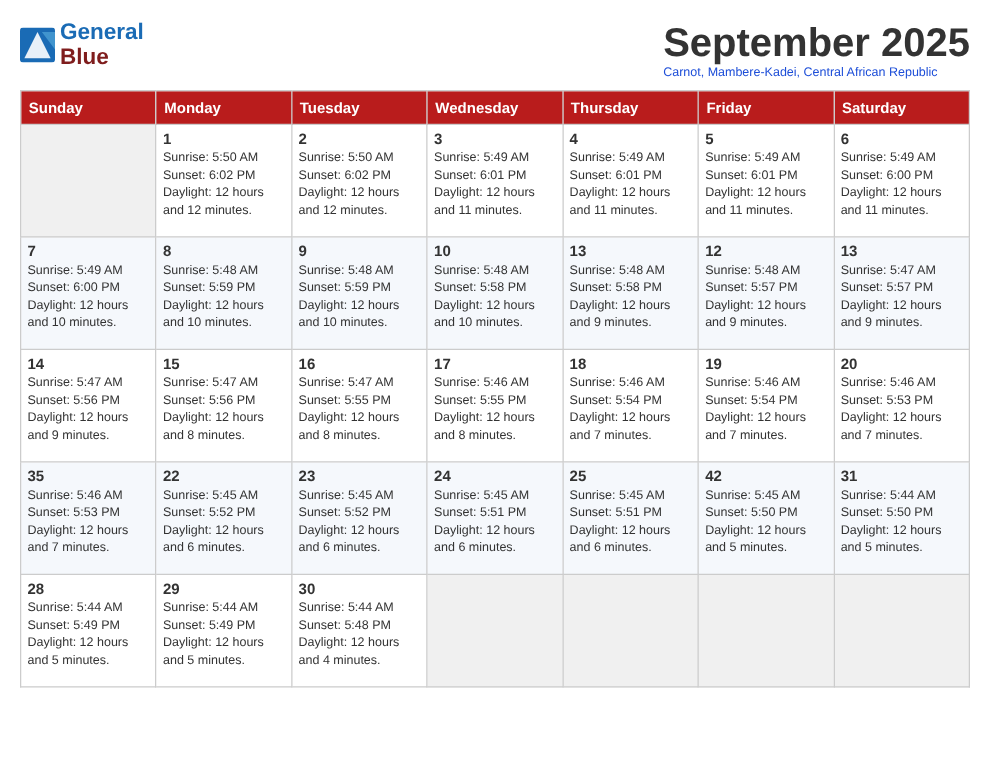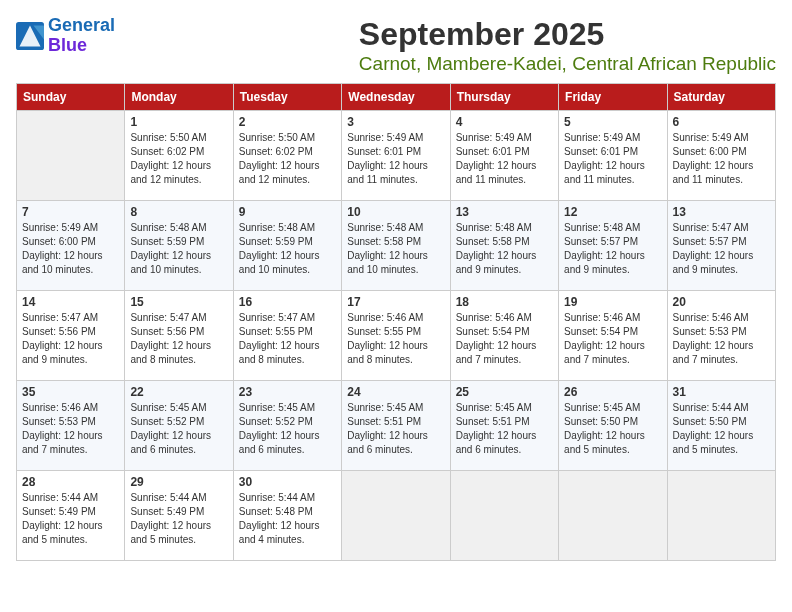--- a/index.html
+++ b/index.html
@@ -36,22 +36,22 @@
     }
     .title-block {
       text-align: left;
     }
     .month-title {
       font-size: 32px;
       font-weight: bold;
       color: #333;
     }
     .subtitle {
-      font-size: 19px;
-      color: #4d7c0f;
+      font-size: 10px;
+      color: #1d4ed8;
     }
     table {
       width: 100%;
       border-collapse: collapse;
       font-size: 11px;
     }
     thead tr th {
       background-color: #b91c1c;
       color: #fff;
       text-align: left;
@@ -96,21 +96,21 @@
 
 <div class="header">
   <div class="logo">
     <svg class="logo-icon" viewBox="0 0 32 32">
       <rect x="0" y="0" width="32" height="32" rx="3" fill="#1a6bb5"></rect>
       <polygon points="16,4 28,28 4,28" fill="white" opacity="0.9"></polygon>
       <polygon points="20,4 32,20 32,4" fill="#4a9fd4" opacity="0.8"></polygon>
     </svg>
     <div class="logo-text">
       <div><span>General</span></div>
-      <div><span style="color:#6d28d9;">Blue</span></div>
+      <div><span style="color:#7f1d1d;">Blue</span></div>
     </div>
   </div>
   <div class="title-block">
     <div class="month-title">September 2025</div>
     <div class="subtitle">Carnot, Mambere-Kadei, Central African Republic</div>
   </div>
 </div>
 
 <table>
   <thead>
@@ -302,21 +302,21 @@
 and 6 minutes.</div>
         </td>
         <td>
           <span class="day-num">25</span>
           <div class="day-info" style="white-space: pre-line;">Sunrise: 5:45 AM
 Sunset: 5:51 PM
 Daylight: 12 hours
 and 6 minutes.</div>
         </td>
         <td>
-          <span class="day-num">26</span>
+          <span class="day-num">42</span>
           <div class="day-info" style="white-space: pre-line;">Sunrise: 5:45 AM
 Sunset: 5:50 PM
 Daylight: 12 hours
 and 5 minutes.</div>
         </td>
         <td>
           <span class="day-num">31</span>
           <div class="day-info" style="white-space: pre-line;">Sunrise: 5:44 AM
 Sunset: 5:50 PM
 Daylight: 12 hours

